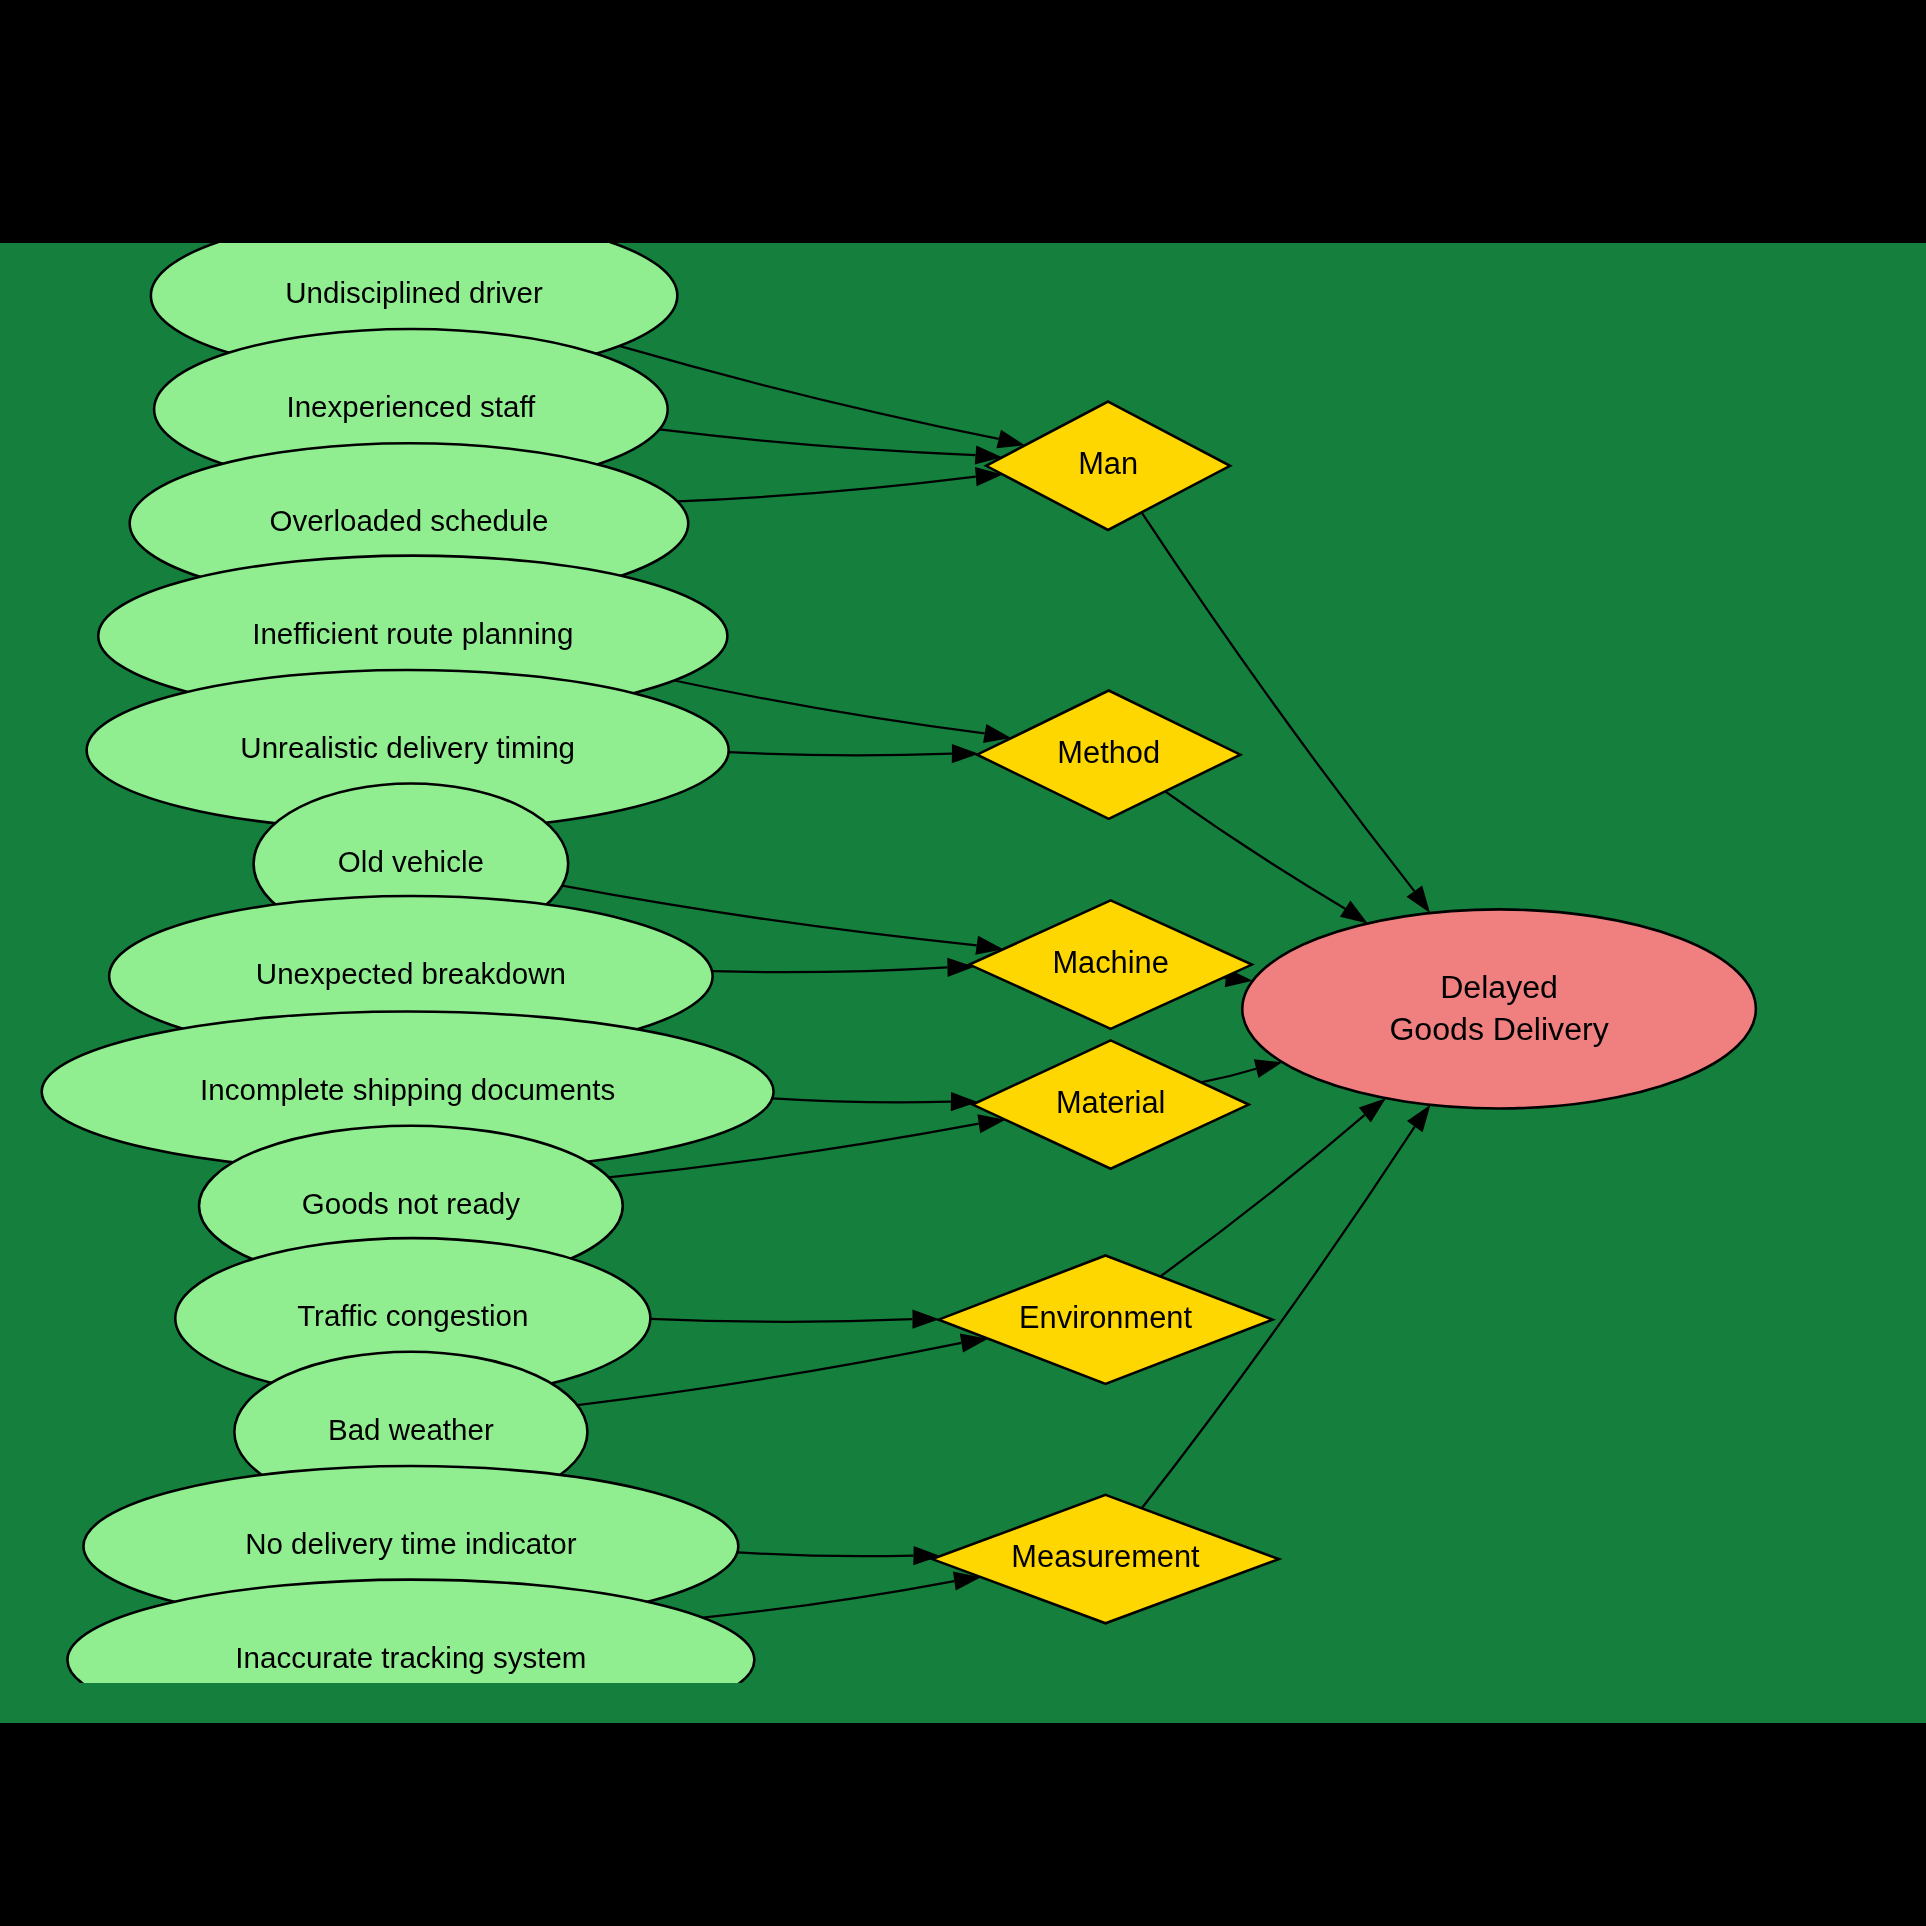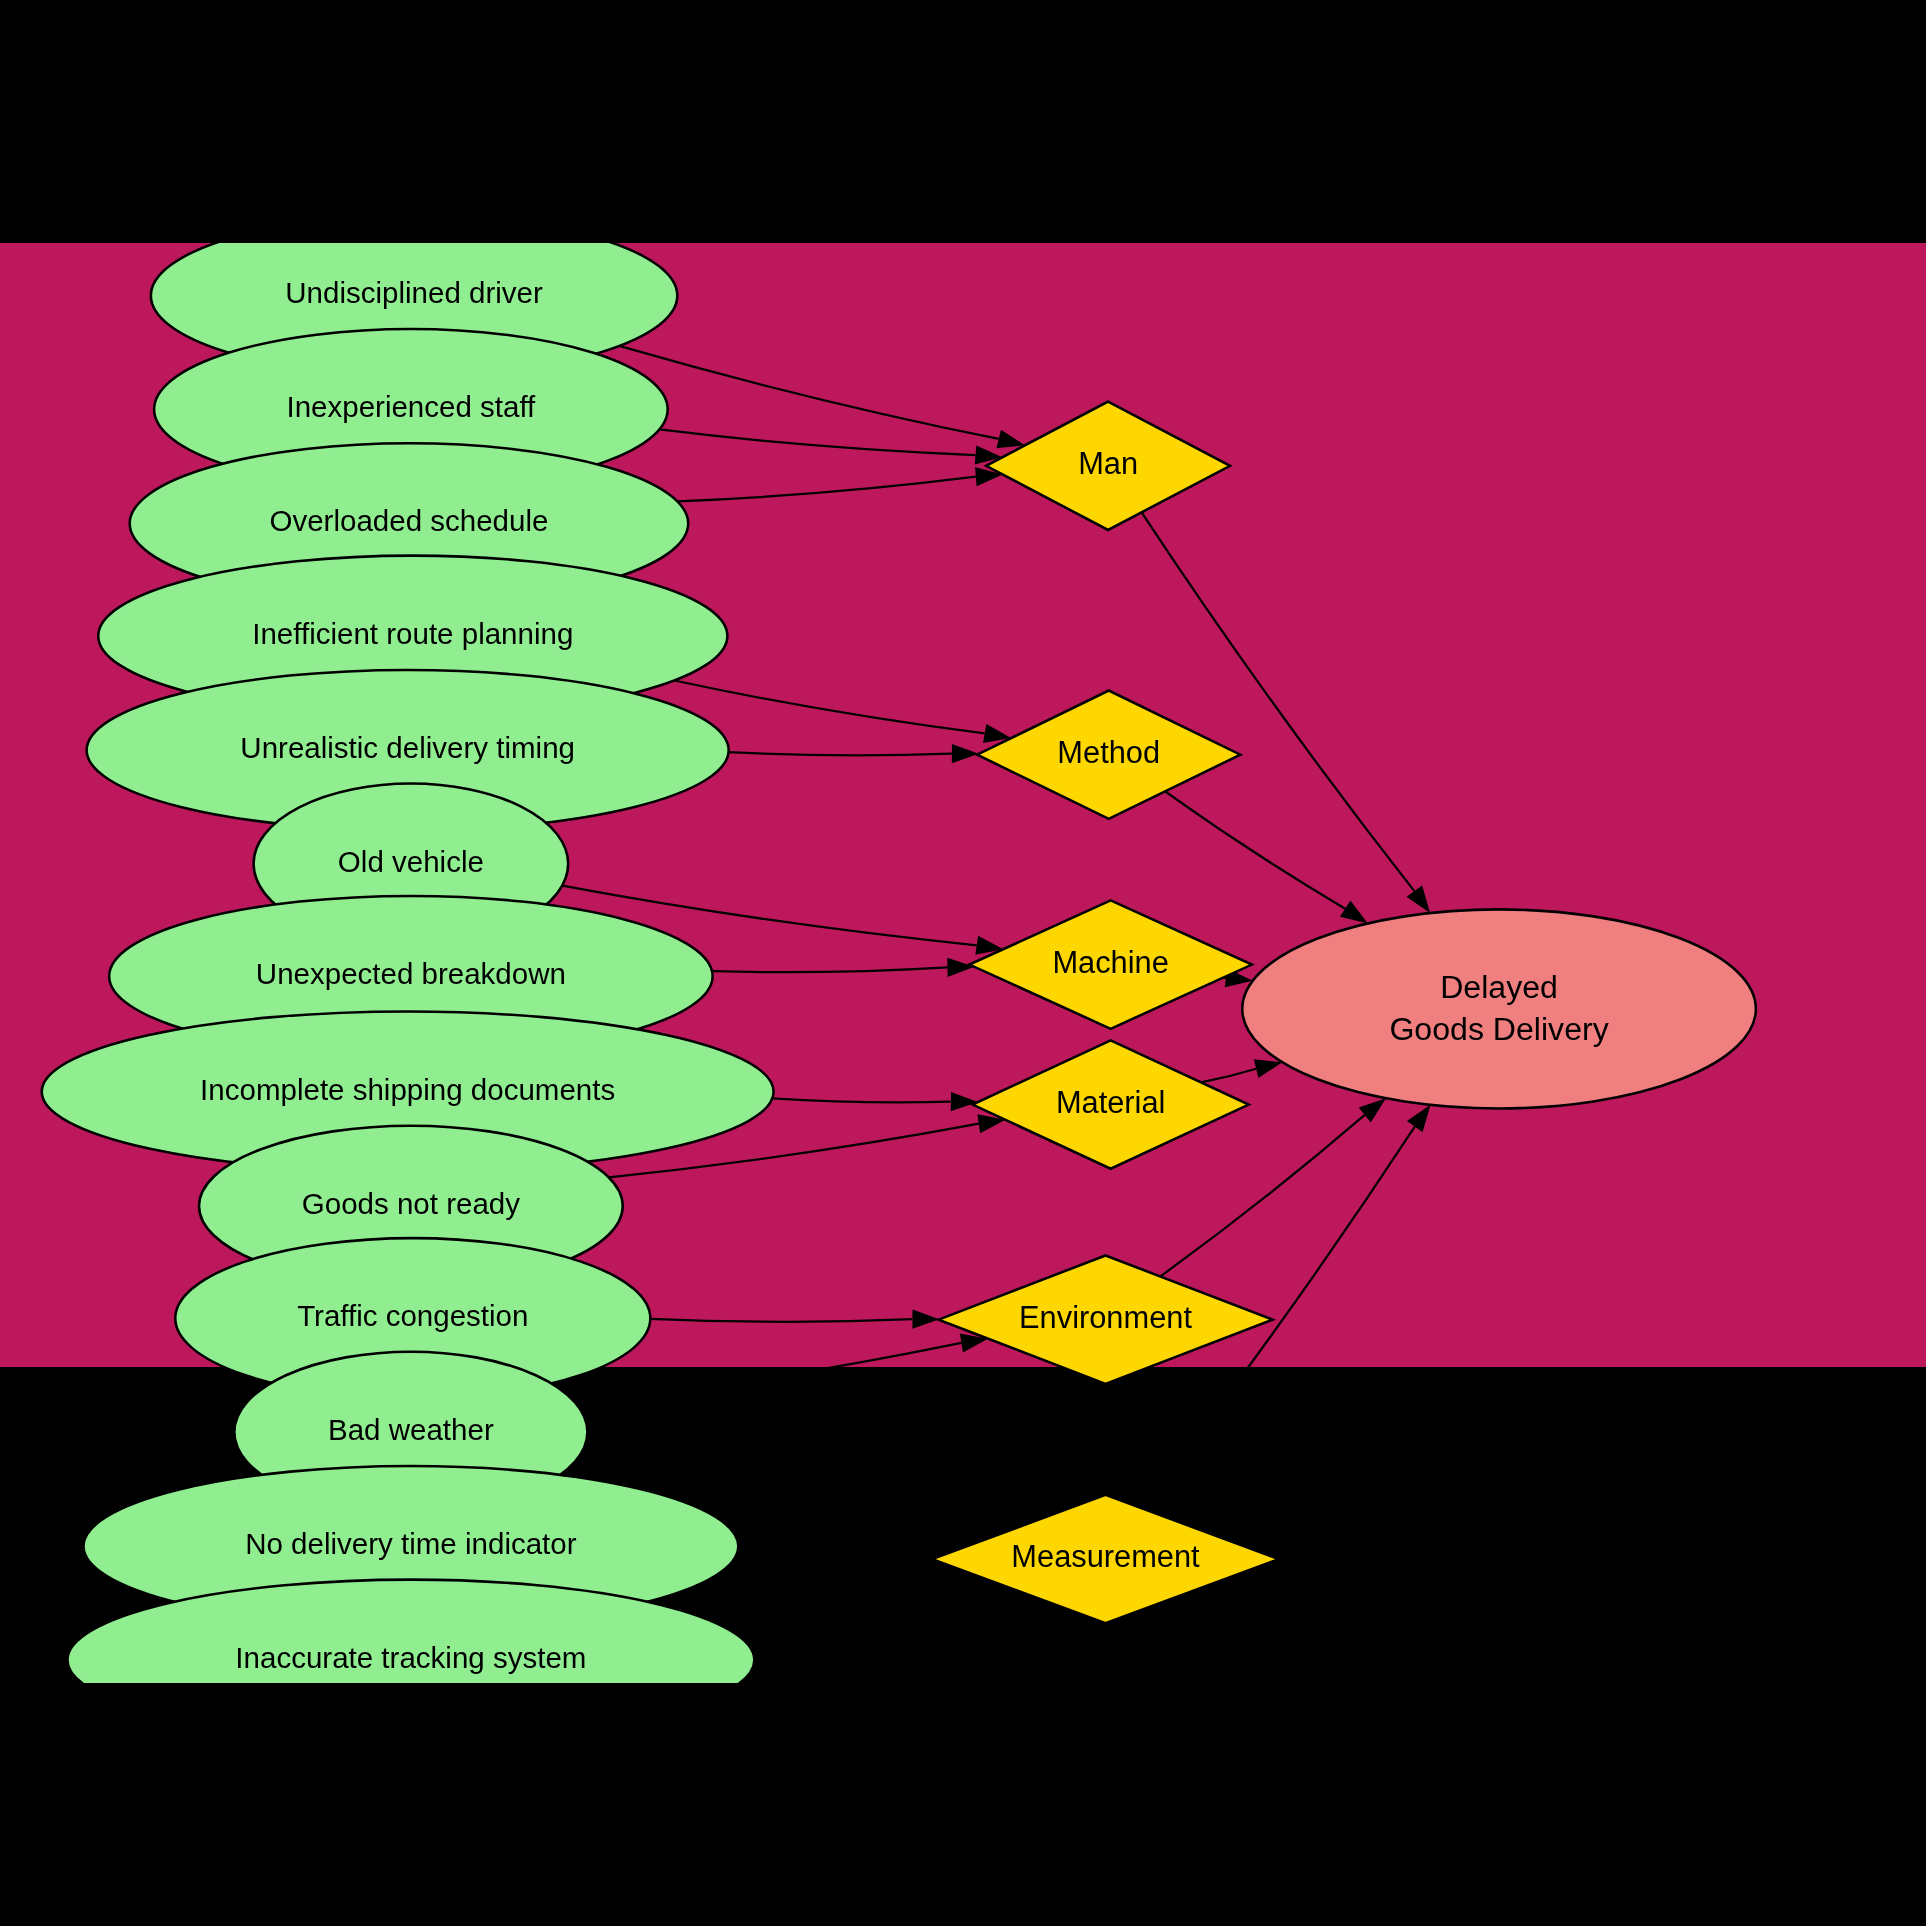--- a/index.html
+++ b/index.html
@@ -27,22 +27,22 @@
   }
   #letterbox-bottom {
     position: absolute;
     left: 0; top: 1683px;
     width: 1926px; height: 243px;
     background: #000000;
   }
   #diagram-surface {
     position: absolute;
     left: 0; top: 243px;
-    width: 1926px; height: 1124px;
-    background: #be185d;
+    width: 1926px; height: 1480px;
+    background: #15803d;
   }
   #graph-svg {
     position: absolute;
     left: 0; top: 0;
     width: 1926px;
     height: 1440px;
     display: block;
   }
   .node-label {
     font-family: "Liberation Sans", sans-serif;

